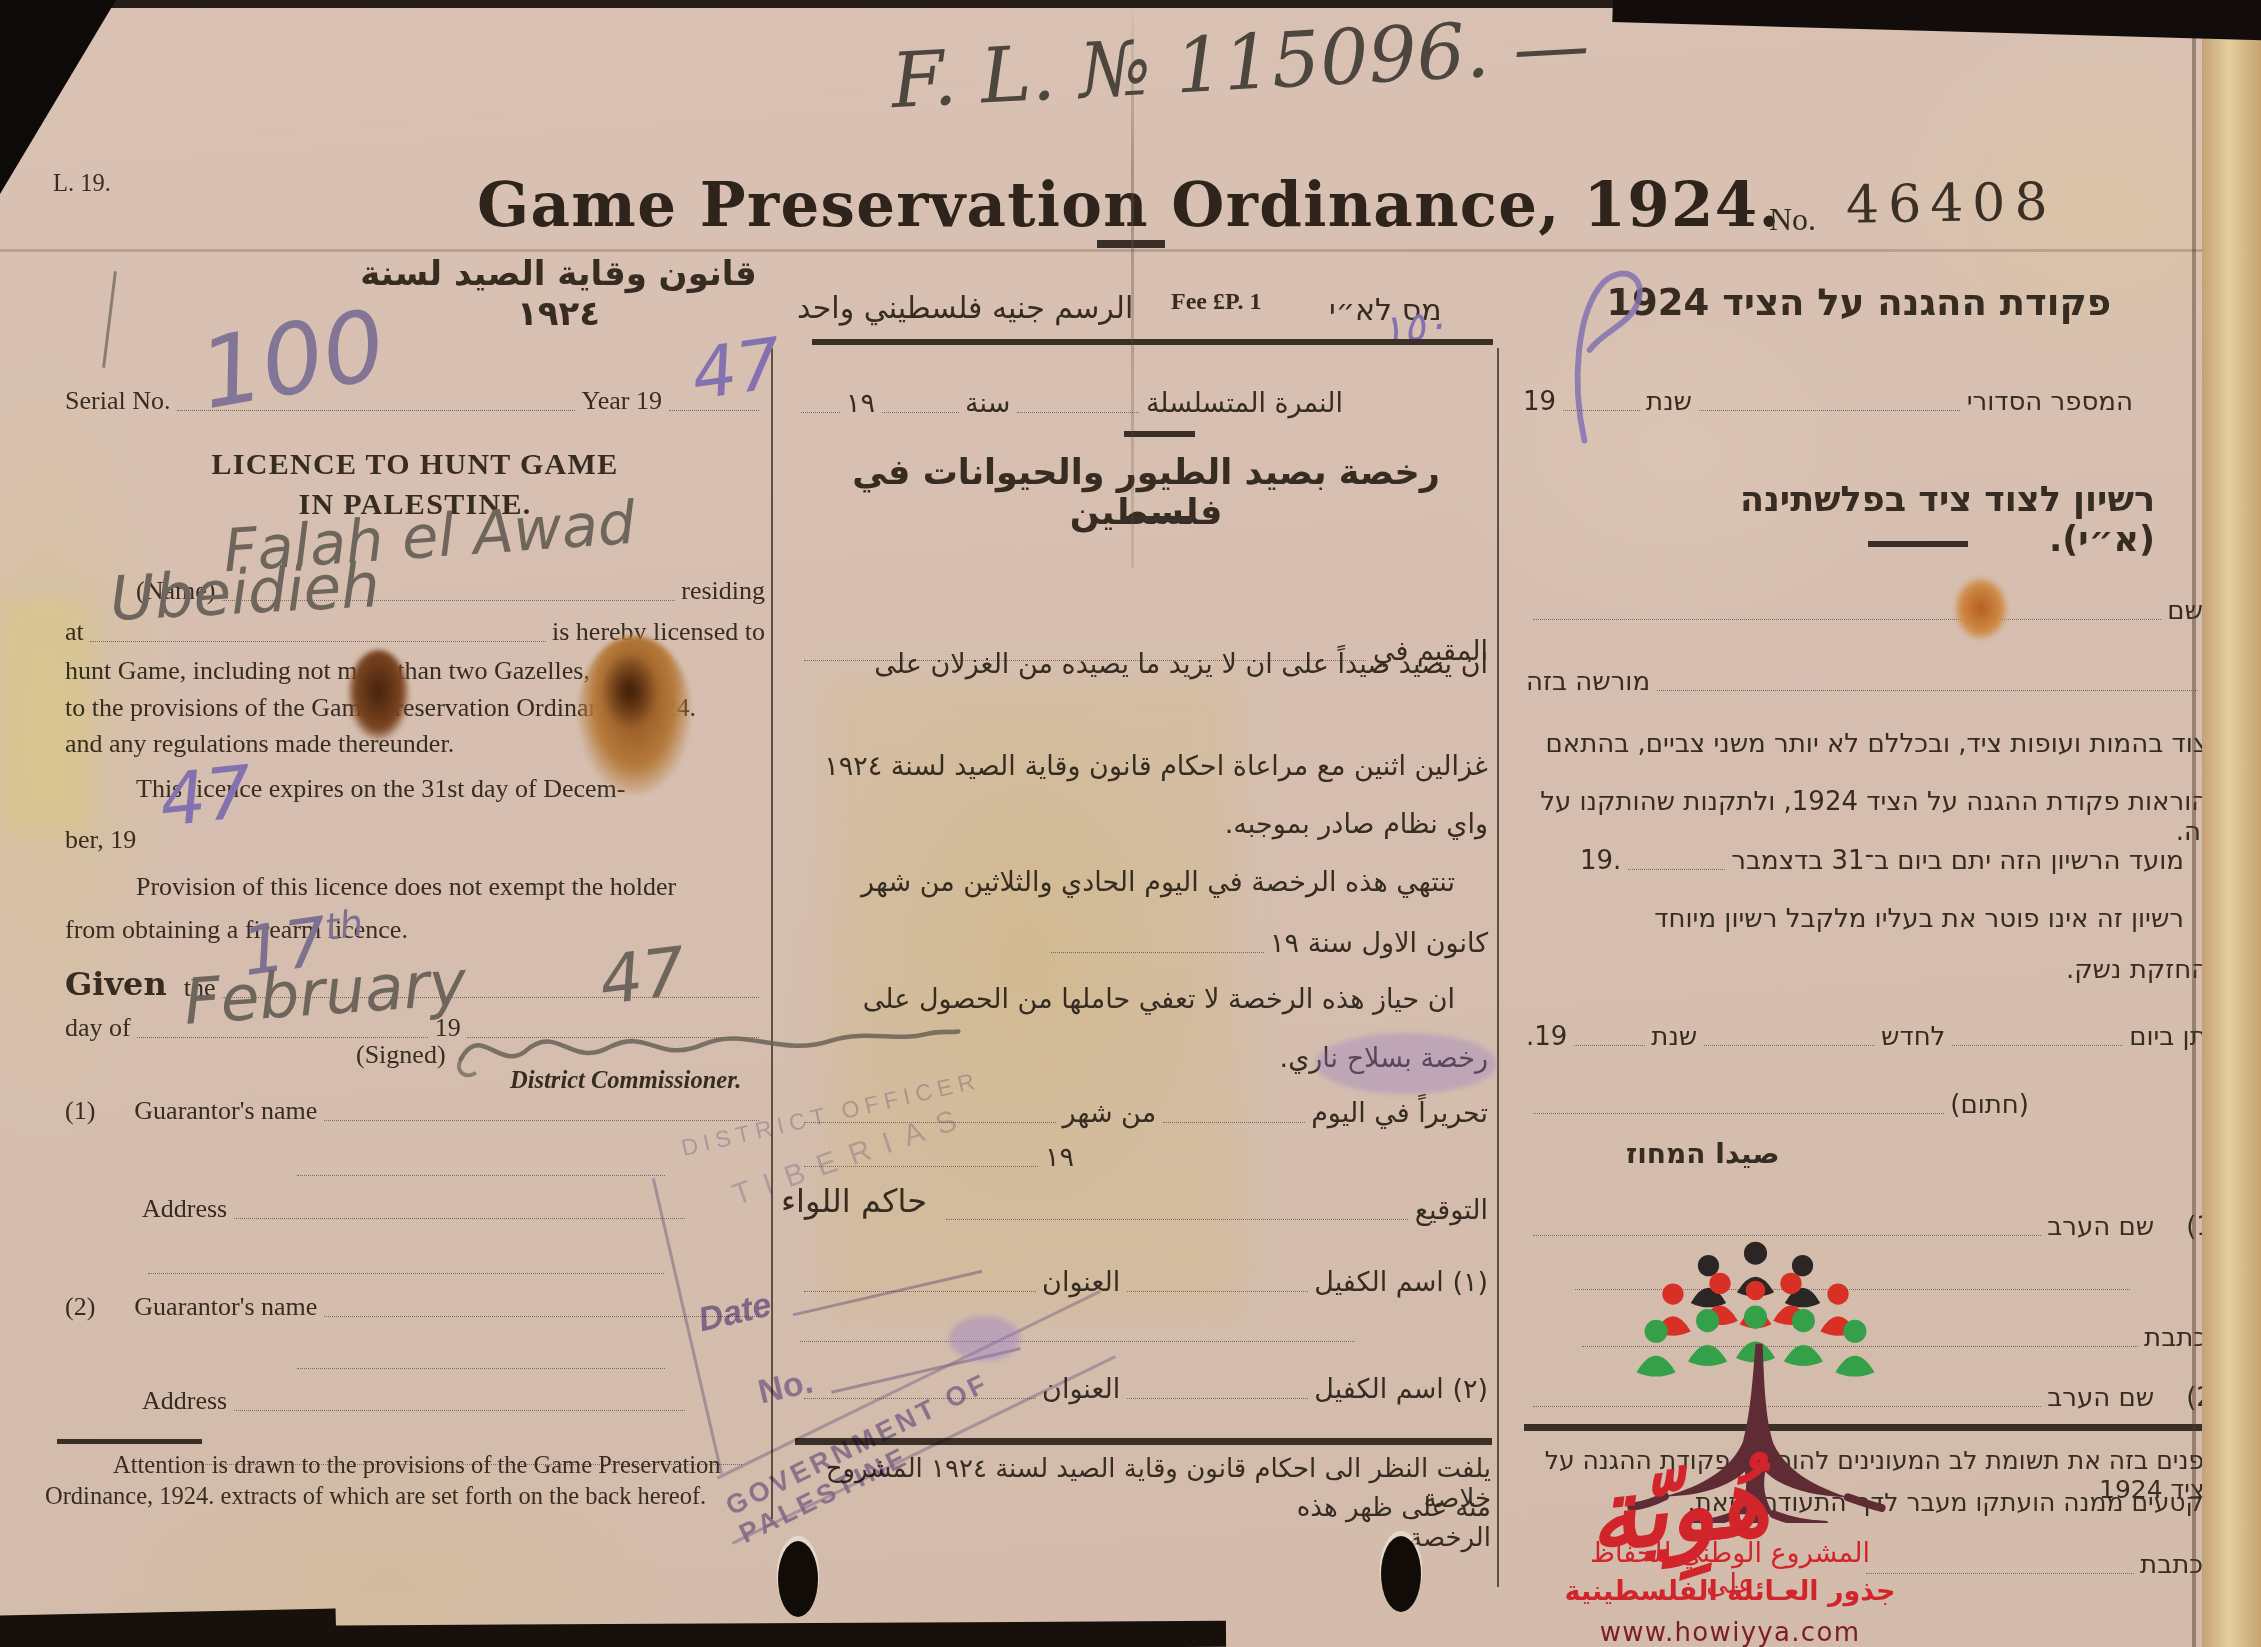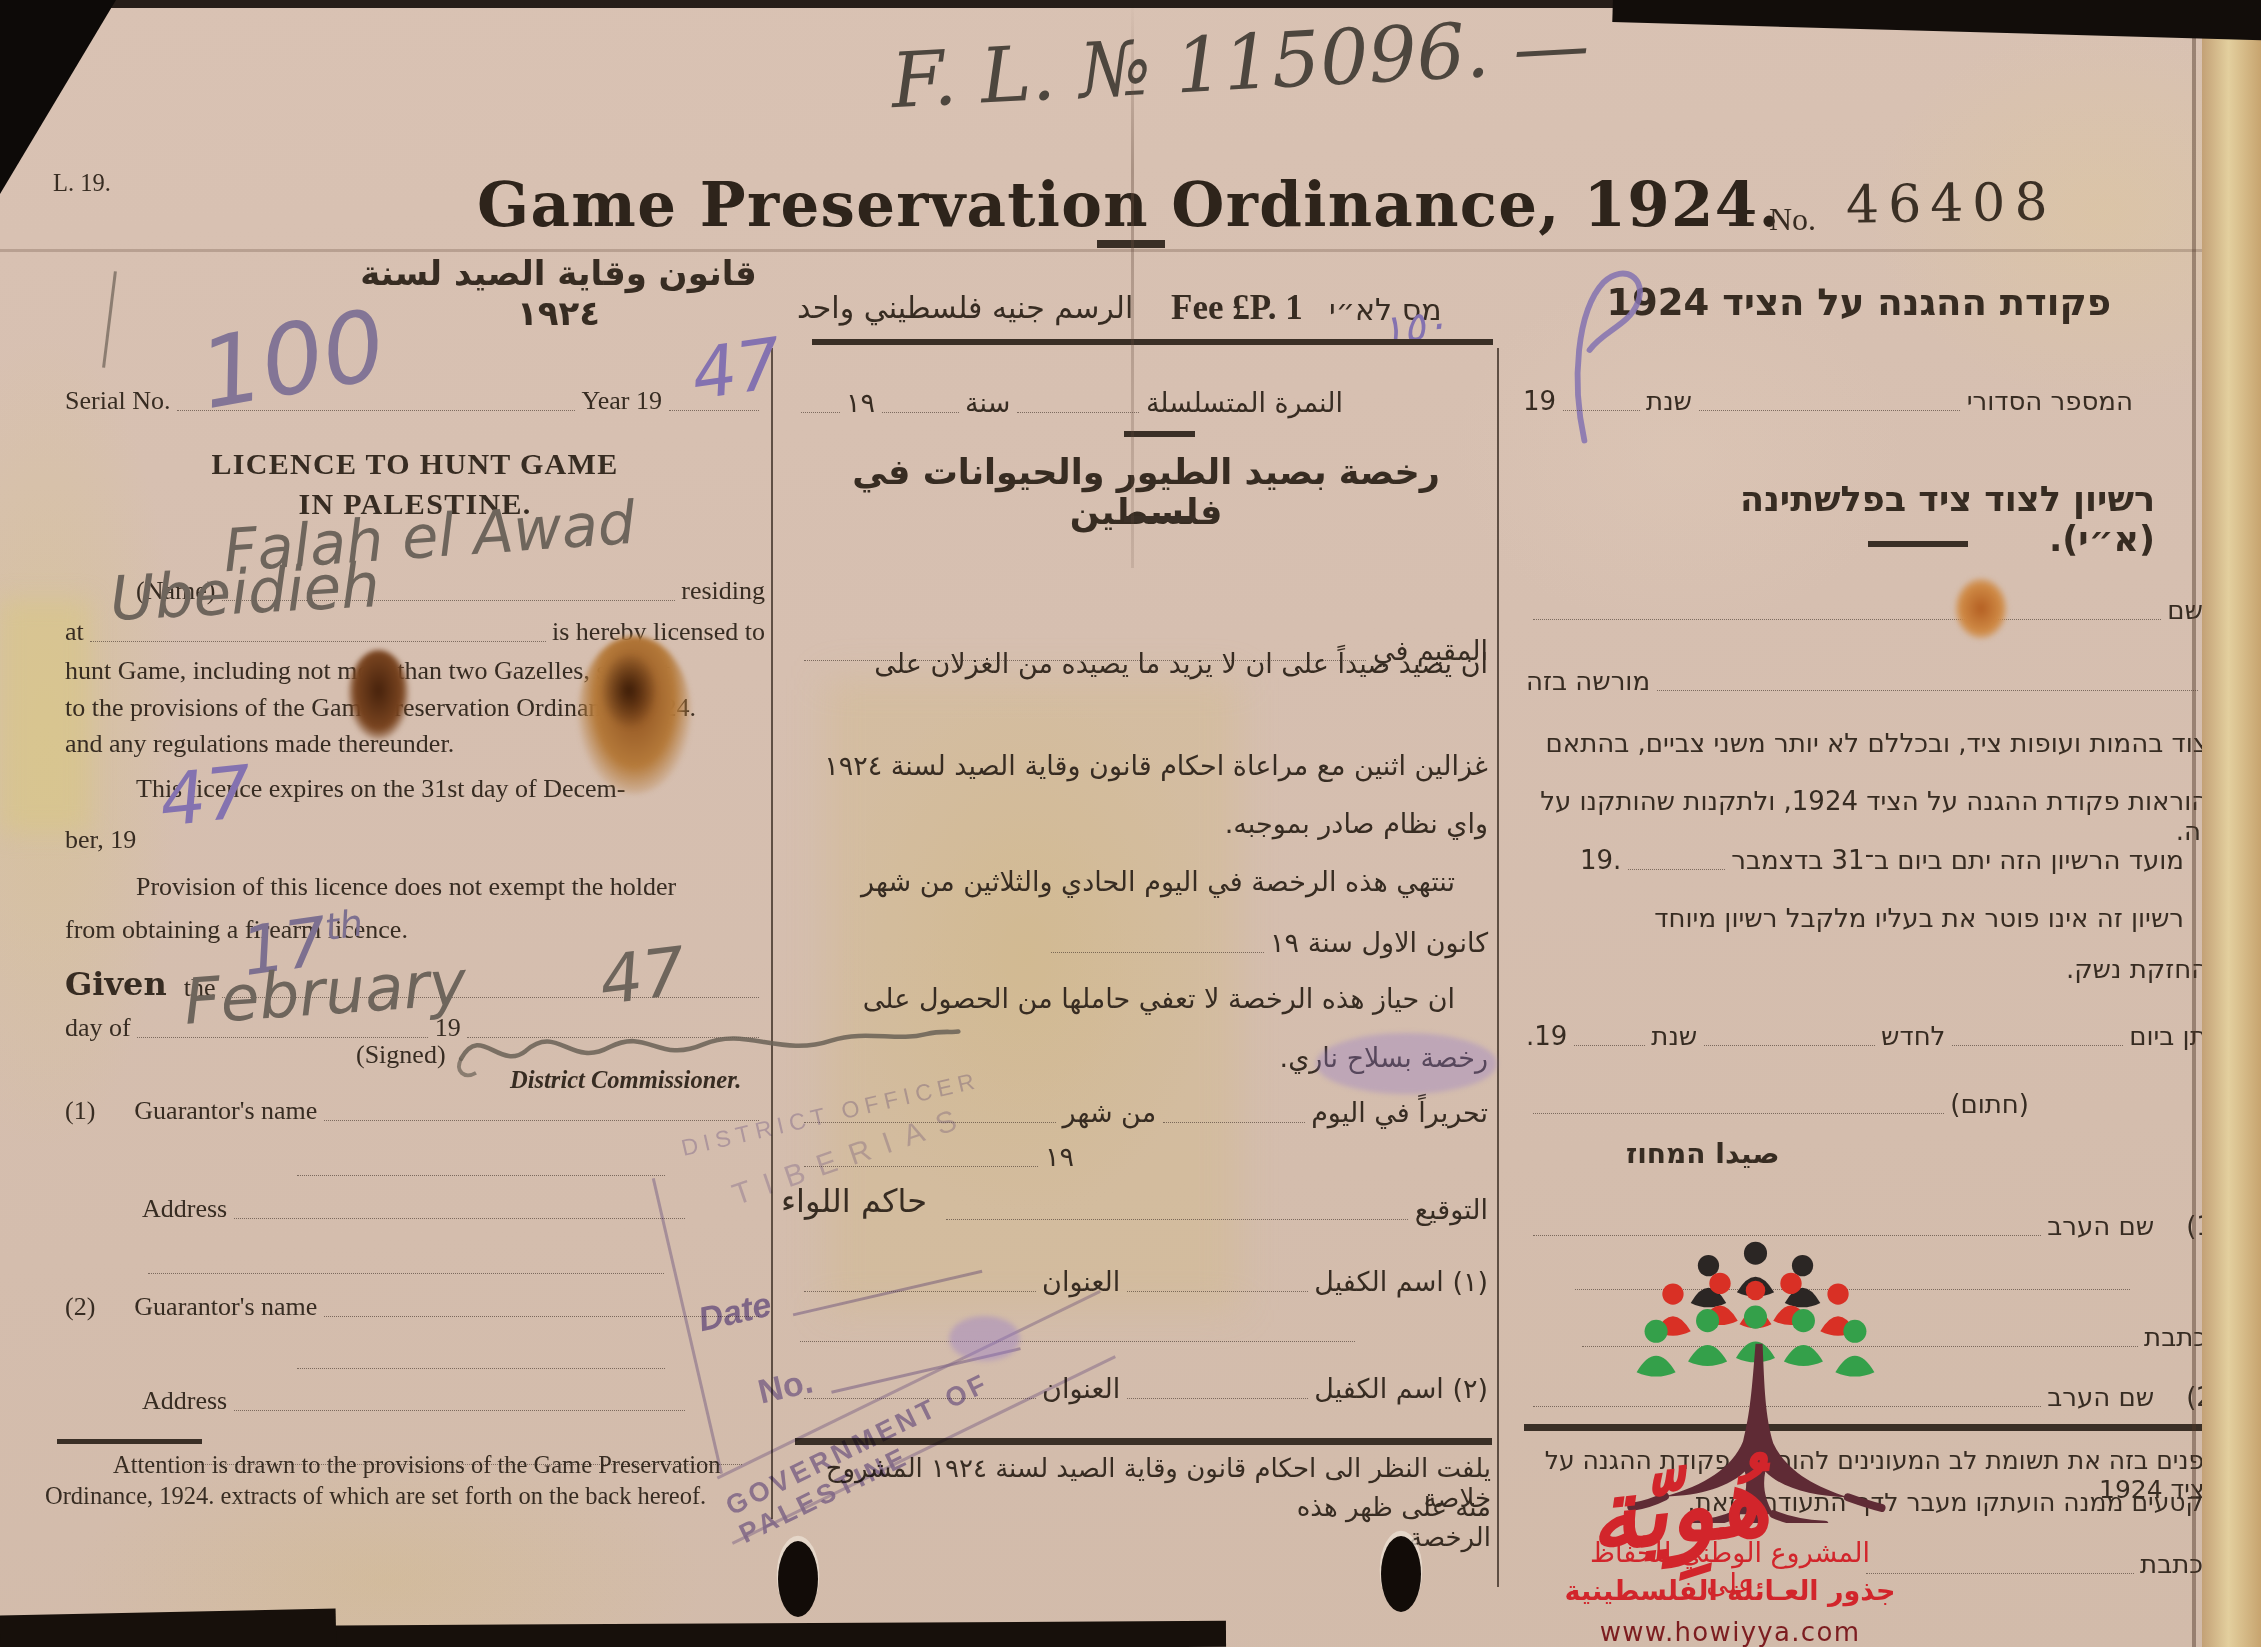--- a/index.html
+++ b/index.html
@@ -50,21 +50,21 @@
   <div class="abs rule" style="left:1097px;top:240px;width:68px;height:7.7px"></div>
 
   <div class="abs en" style="left:1769px;top:201px;font-size:32px">No.</div>
   <div class="abs" style="left:1846px;top:173px;font-family:'DejaVu Serif',serif;font-size:52px;color:#3b3025;letter-spacing:9px;transform:rotate(-1deg)">46408</div>
 
   <div class="abs ar" style="left:352px;top:253px;width:413px;text-align:center;font-size:34px;font-weight:bold">قانون وقاية الصيد لسنة ١٩٢٤</div>
 
   <div class="abs he" style="left:1588px;top:281px;width:523px;font-size:37px;font-weight:bold">פקודת ההגנה על הציד 1924</div>
 
   <div class="abs ar" style="left:797px;top:290px;font-size:30px">الرسم جنيه فلسطيني واحد</div>
-  <div class="abs en enb" style="left:1171px;top:288px;font-size:35px">Fee £P. 1</div>
+  <div class="abs en enb" style="left:1171px;top:288px;font-size:24px">Fee £P. 1</div>
   <div class="abs he" style="left:1329px;top:292px;font-size:30px">מס לא״י</div>
   <div class="abs hand hpurple" style="left:1381px;top:303px;font-size:41px;transform:rotate(-7deg)">١٥٠</div>
   <svg class="abs" style="left:1565px;top:253px" width="97" height="194" viewBox="0 0 150 300">
     <path d="M30,290 C10,200 18,90 60,45 C92,15 128,40 112,78 C98,112 60,120 38,150" stroke="#8472b0" stroke-width="9" fill="none" stroke-linecap="round" opacity=".85"></path>
   </svg>
   <div class="abs rule" style="left:812px;top:339px;width:681px;height:5.8px"></div>
 
   <div class="abs vrule" style="left:771px;top:348px;height:1171px"></div>
   <div class="abs vrule" style="left:1497px;top:348px;height:1239px"></div>
 

